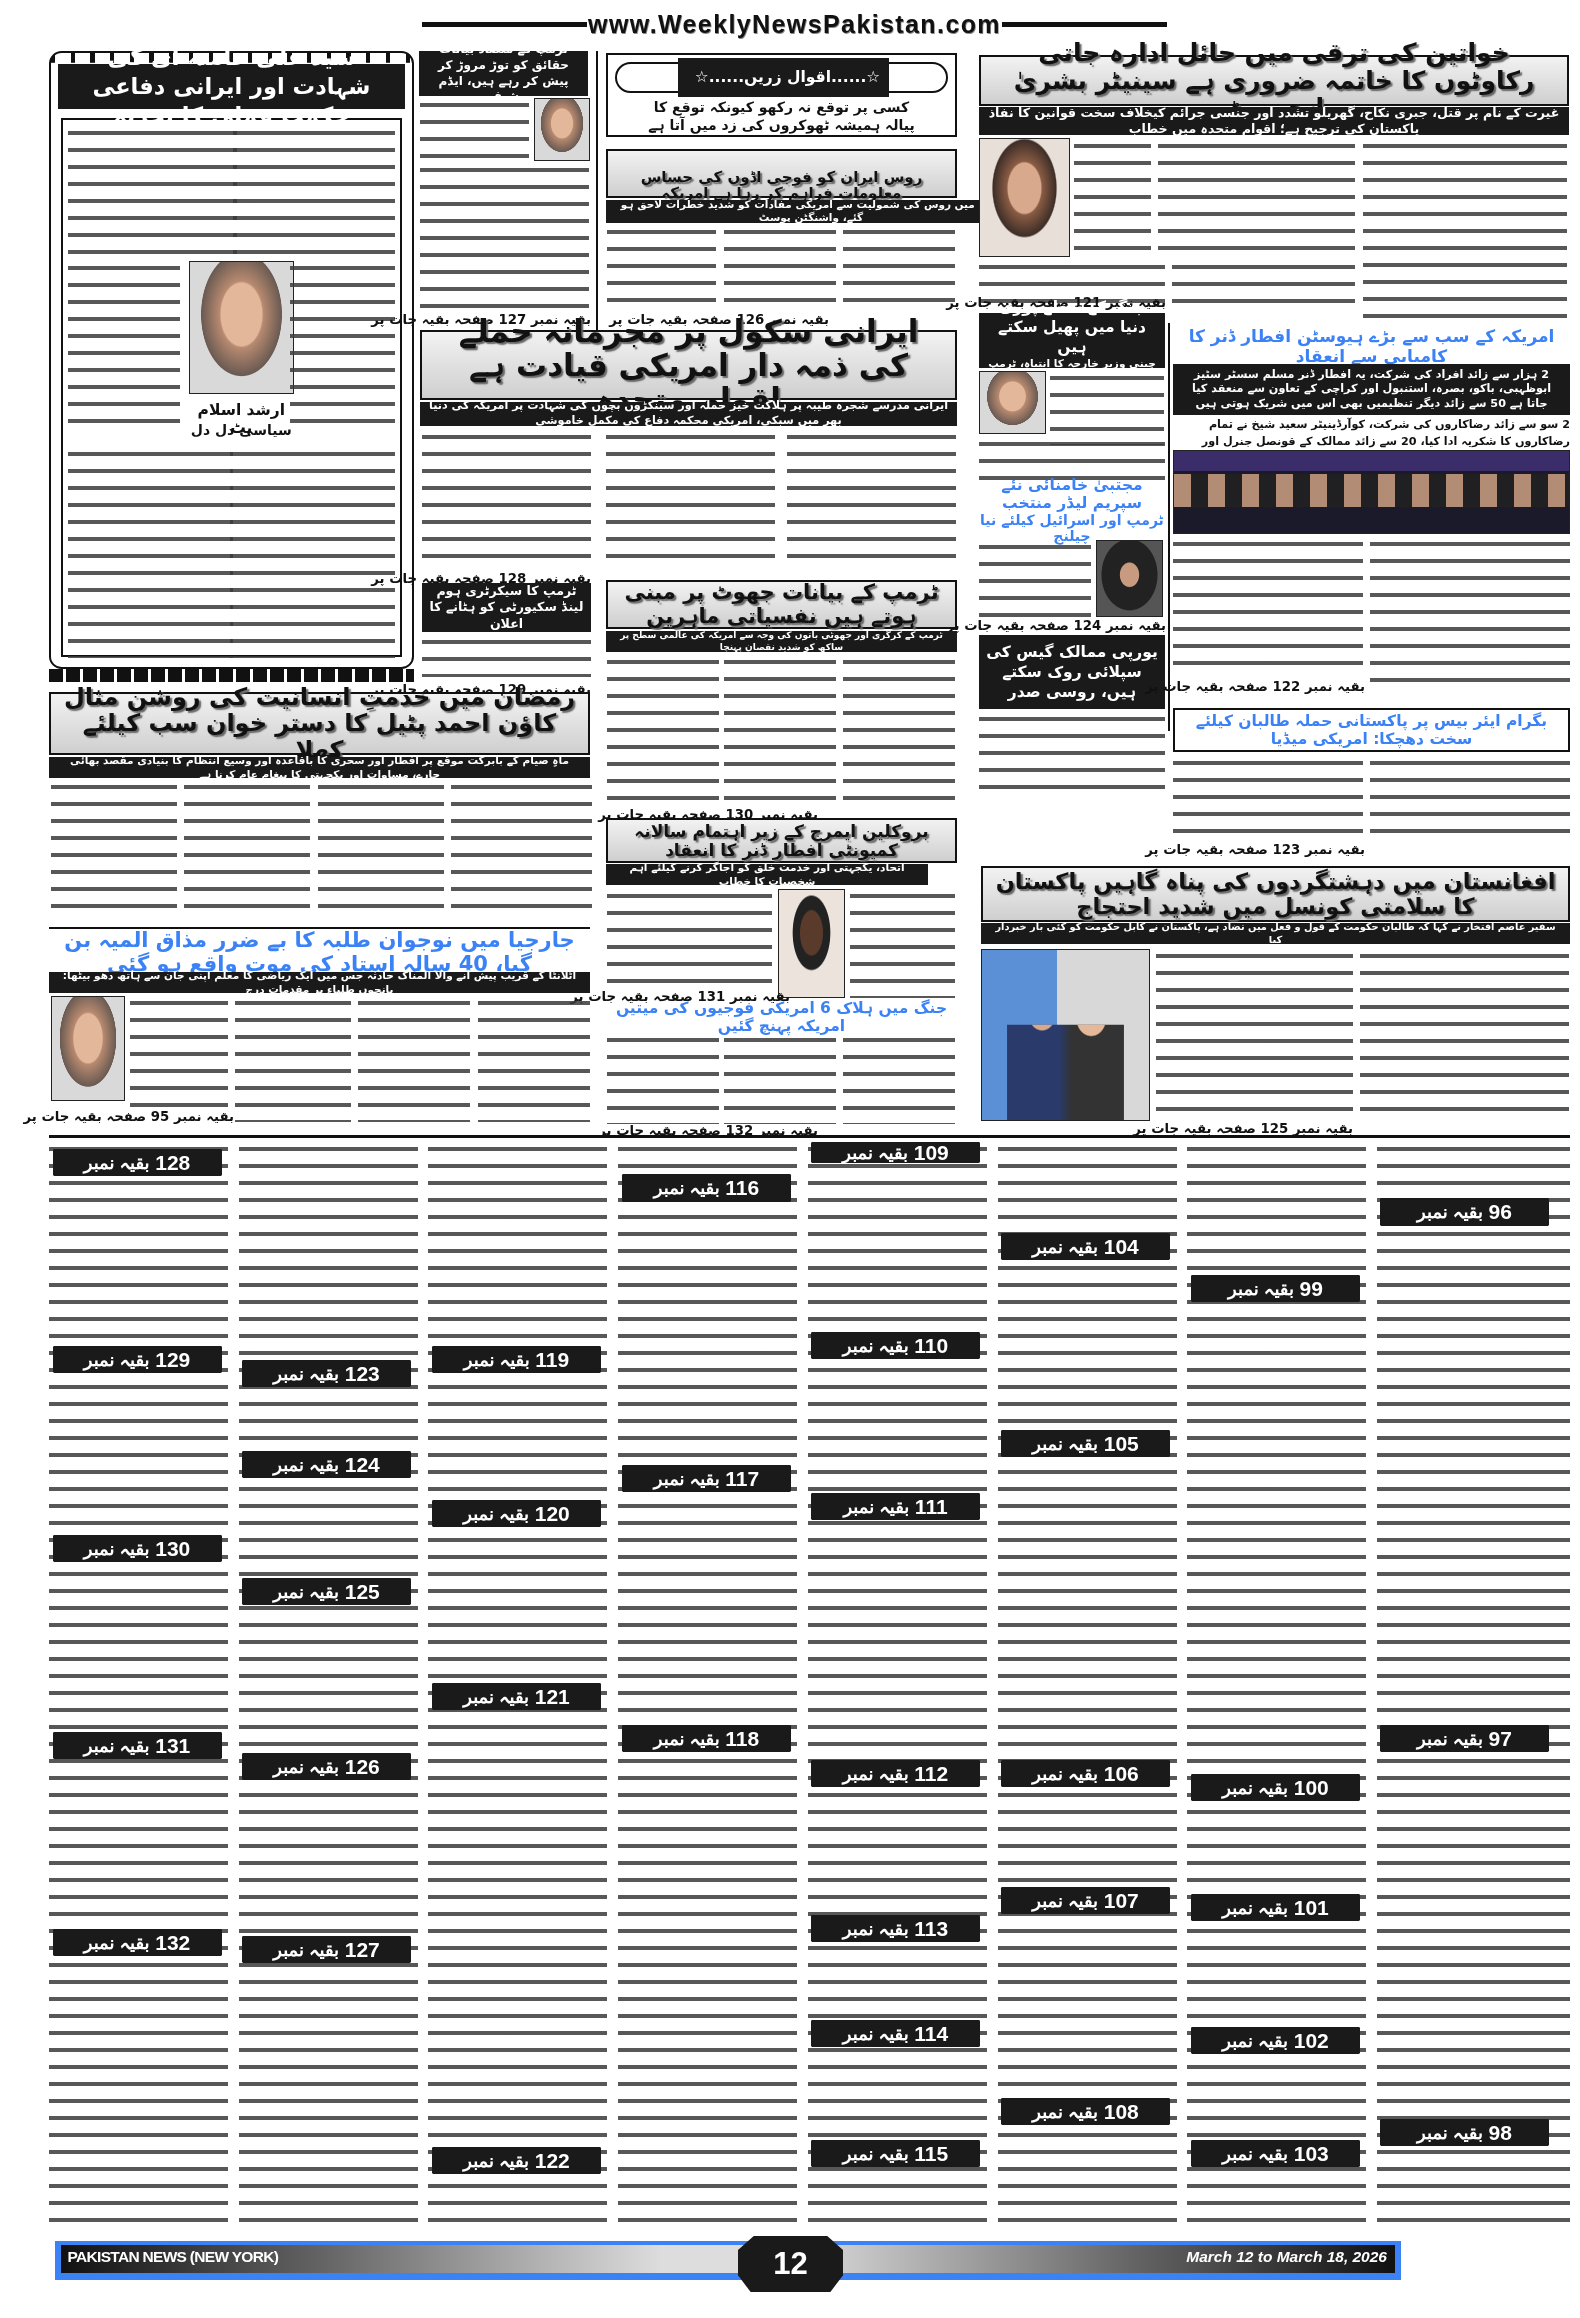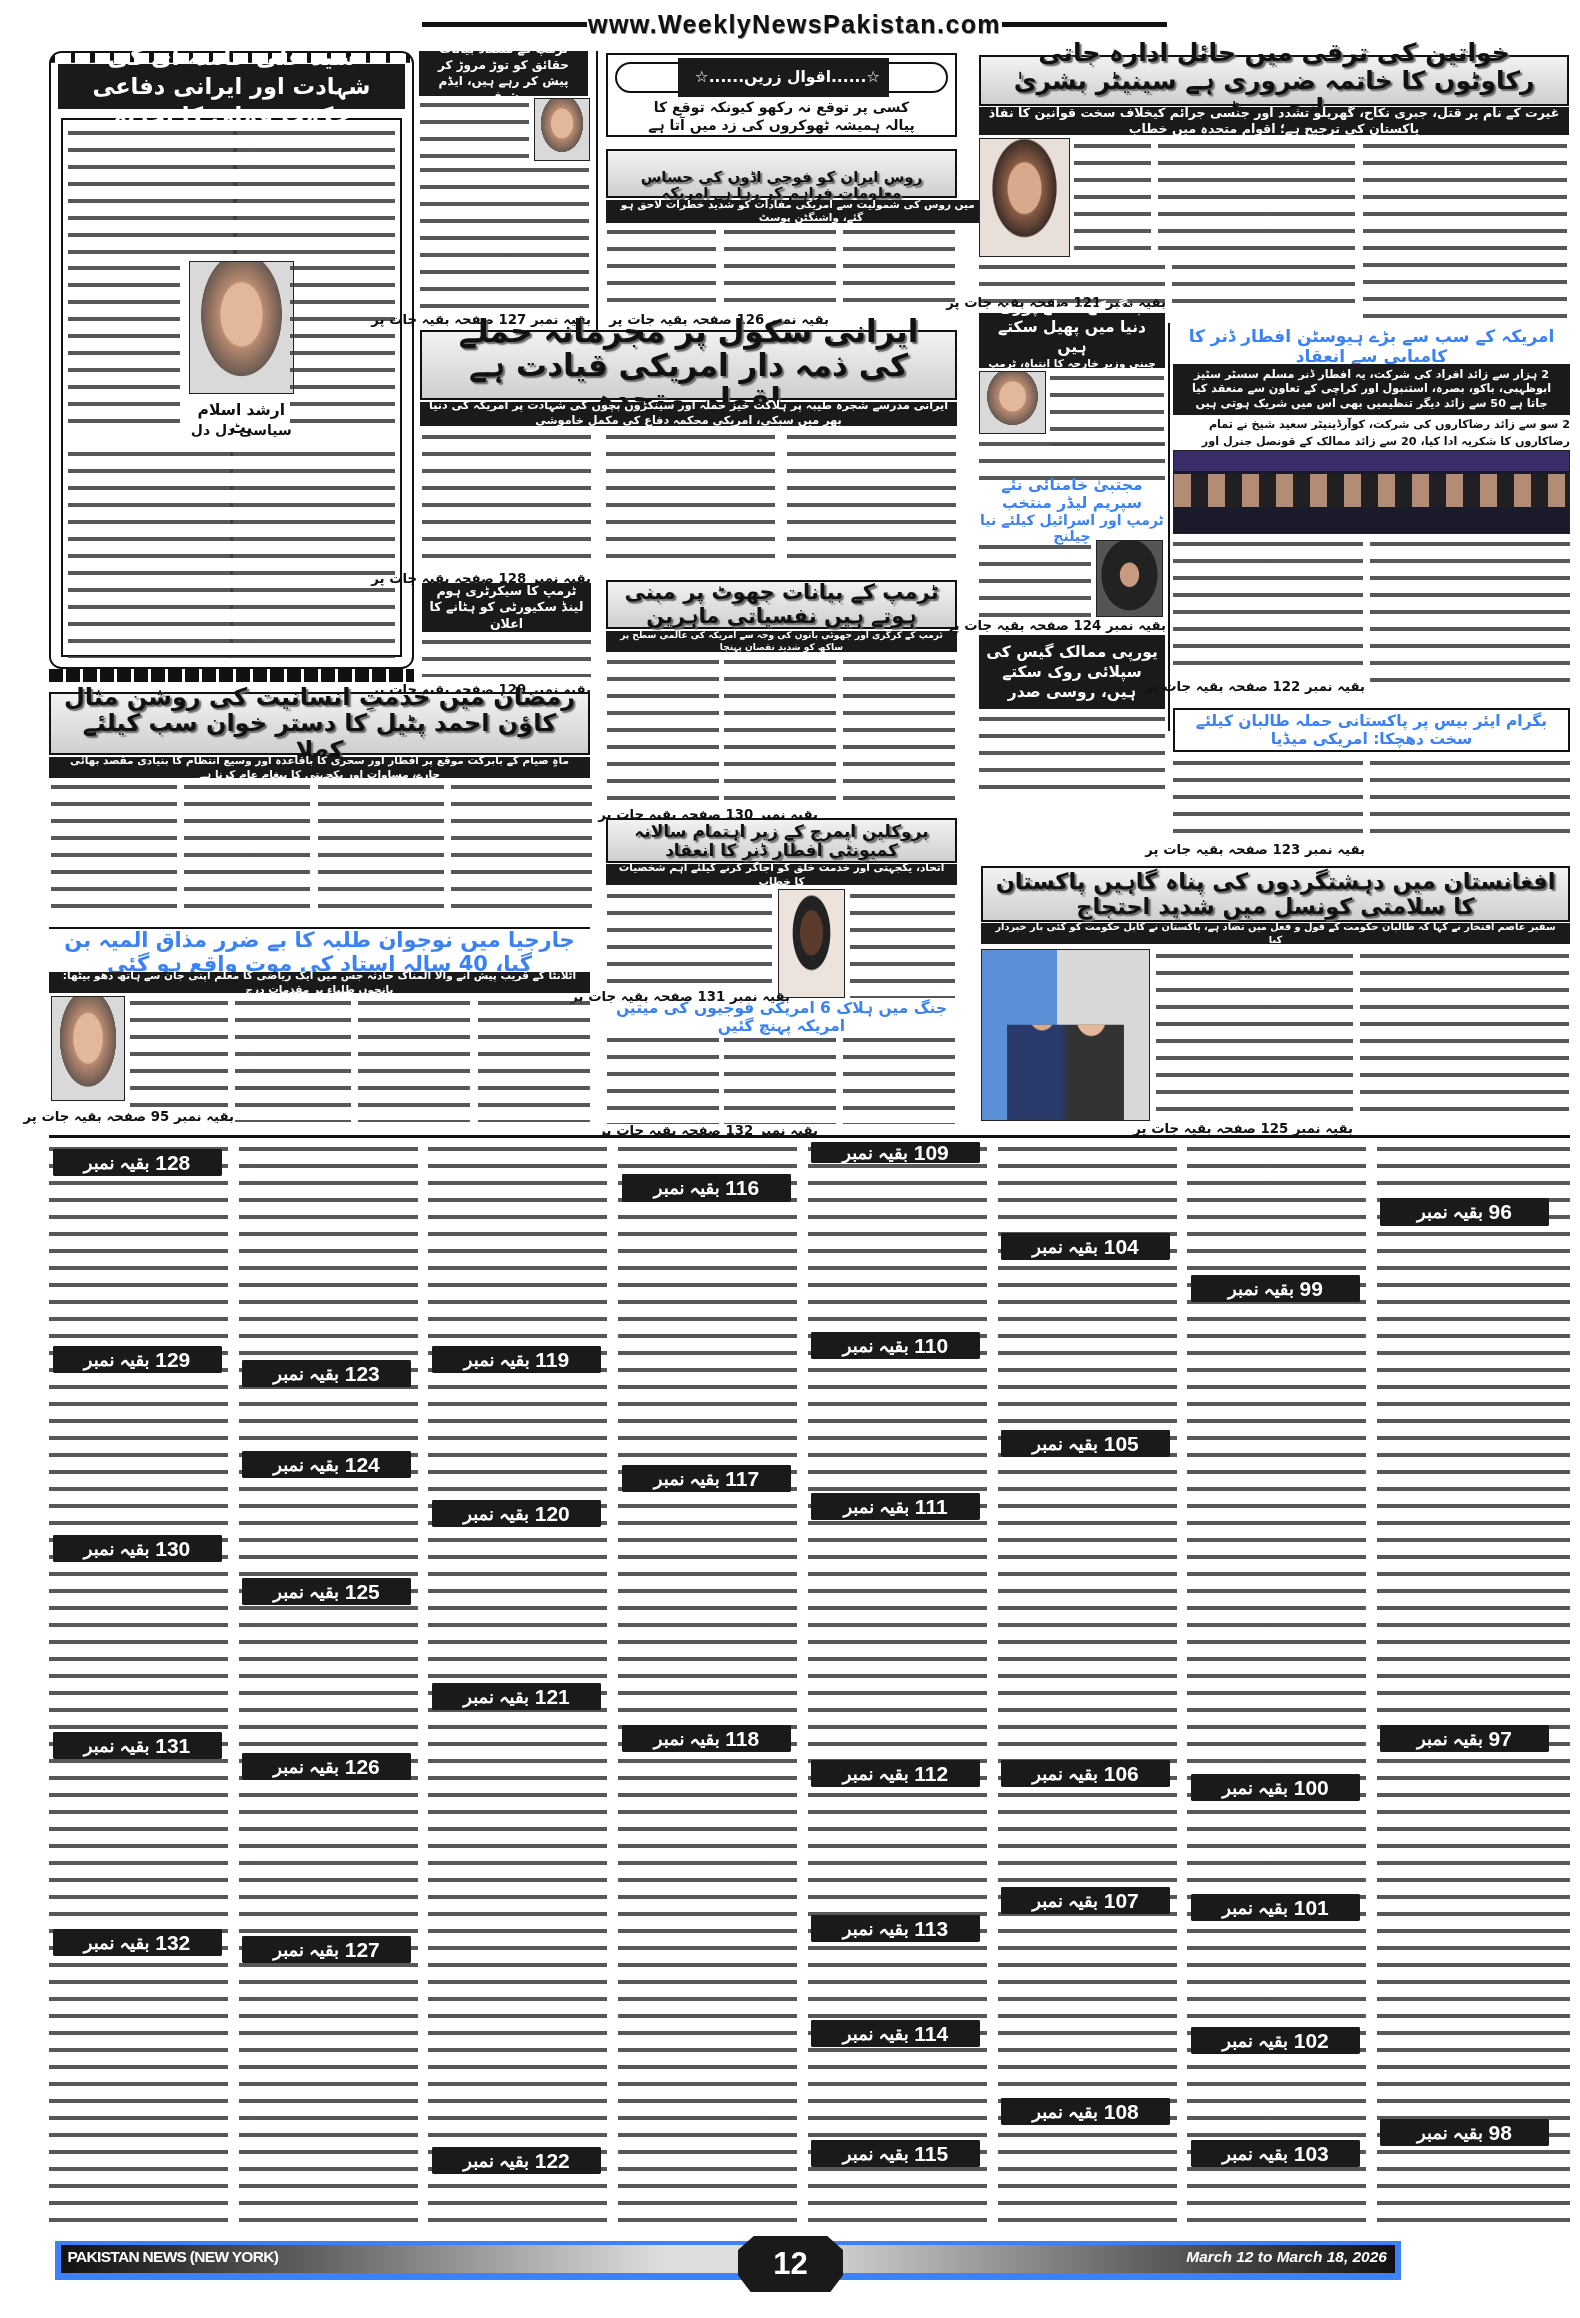--- a/index.html
+++ b/index.html
@@ -251,21 +251,21 @@
 <div class="text-col" style="left:318px;top:780px;width:126px;height:141px;">
     <div class="lines small"></div>
   </div>
 <div class="text-col" style="left:451px;top:780px;width:141px;height:141px;">
     <div class="lines small"></div>
   </div>
 
 <div class="abs grey-hl" style="left:606px;top:818px;width:351px;height:45px;">
   <span style="font-size:17px;">بروکلین ایمرج کے زیر اہتمام سالانہ کمیونٹی افطار ڈنر کا انعقاد</span>
 </div>
-<div class="abs black-hl" style="left:606px;top:864px;width:351px;height:21px;">
+<div class="abs black-hl" style="left:606px;top:864px;width:322px;height:21px;">
   <span style="font-size:10.5px;">اتحاد، یکجہتی اور خدمت خلق کو اجاگر کرنے کیلئے اہم شخصیات کا خطاب</span>
 </div>
 <div class="photo ph-man" style="left:778px;top:889px;width:67px;height:109px;"></div>
 <div class="text-col" style="left:607px;top:889px;width:165px;height:98px;">
     <div class="lines small"></div>
   </div>
 <div class="text-col" style="left:850px;top:889px;width:105px;height:109px;">
     <div class="lines small"></div>
   </div>
 <div class="abs cont" style="left:607px;top:989px;width:183px;">بقیہ نمبر 131  صفحہ بقیہ جات پر</div>

